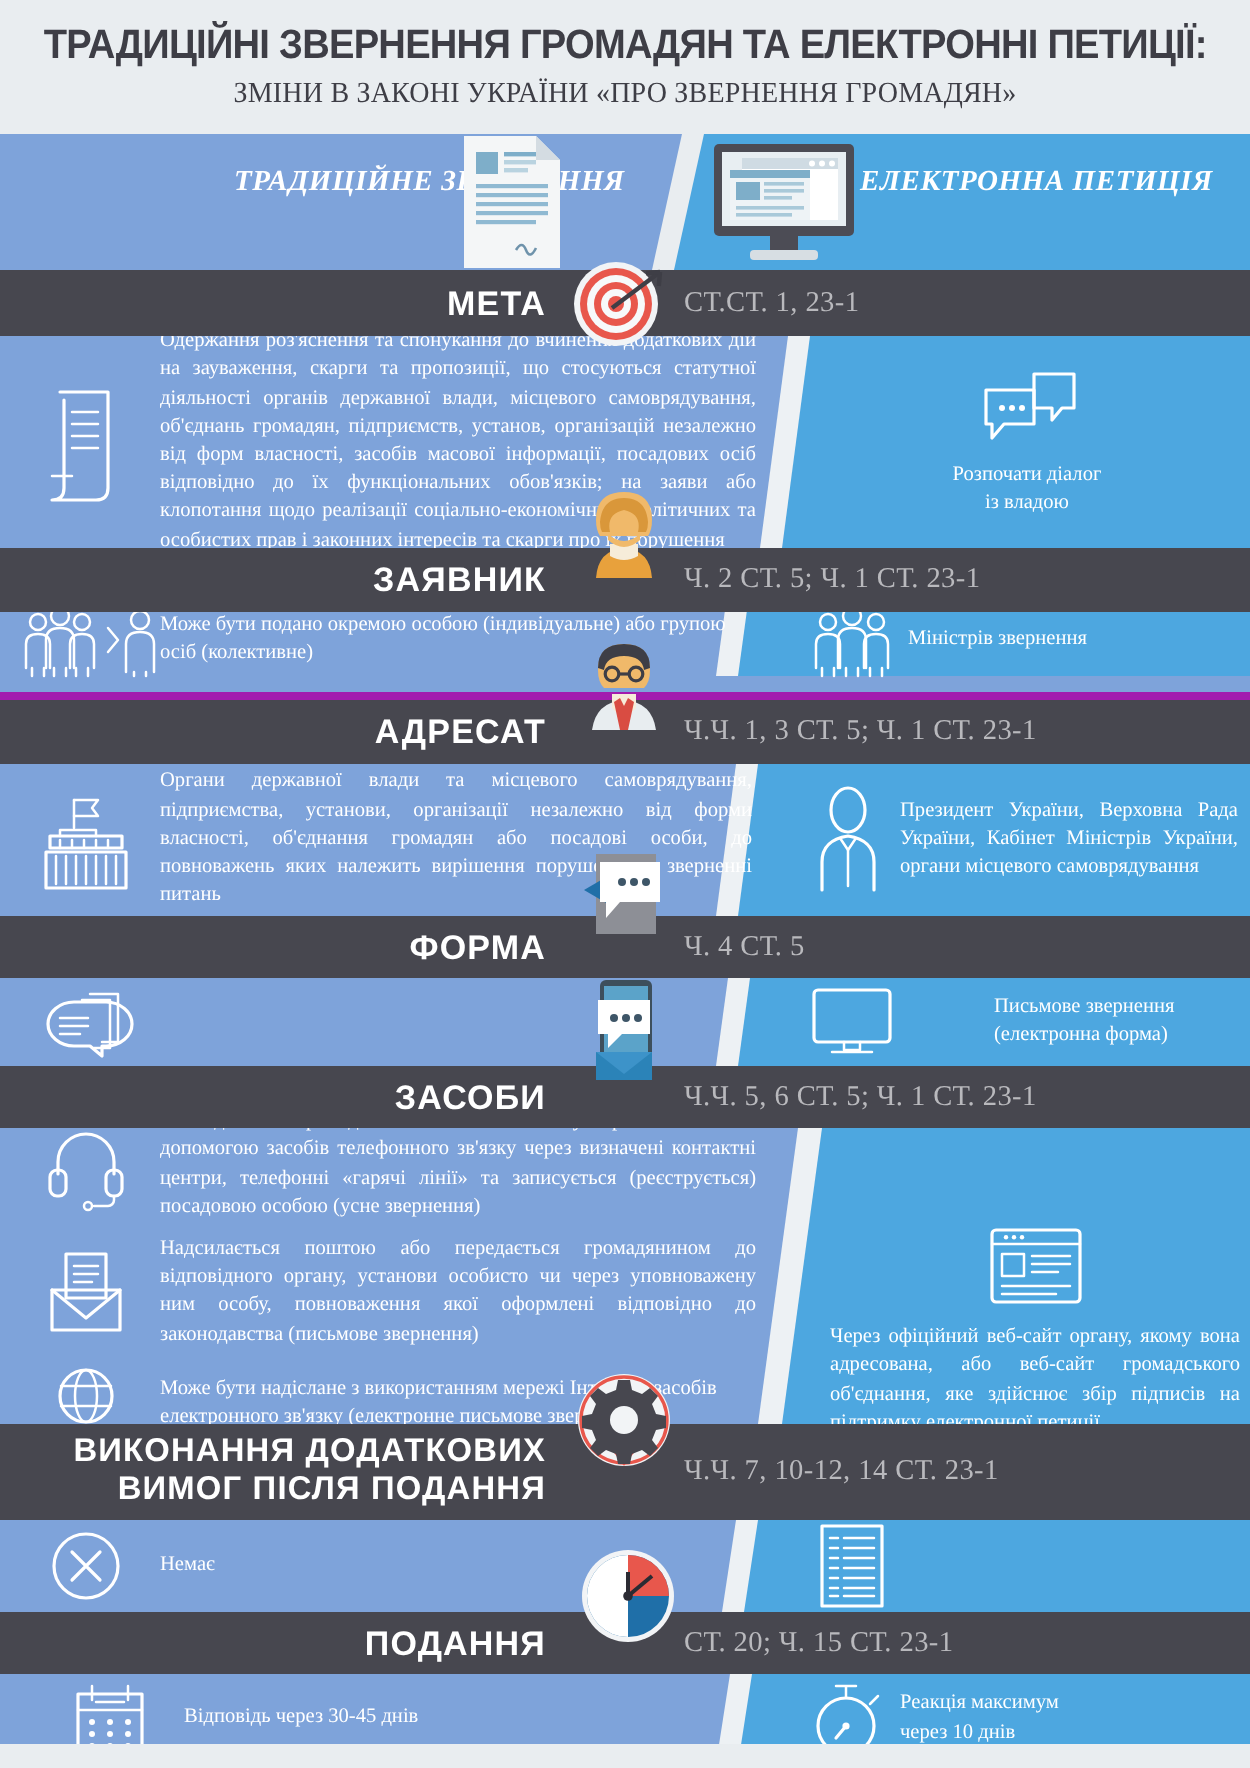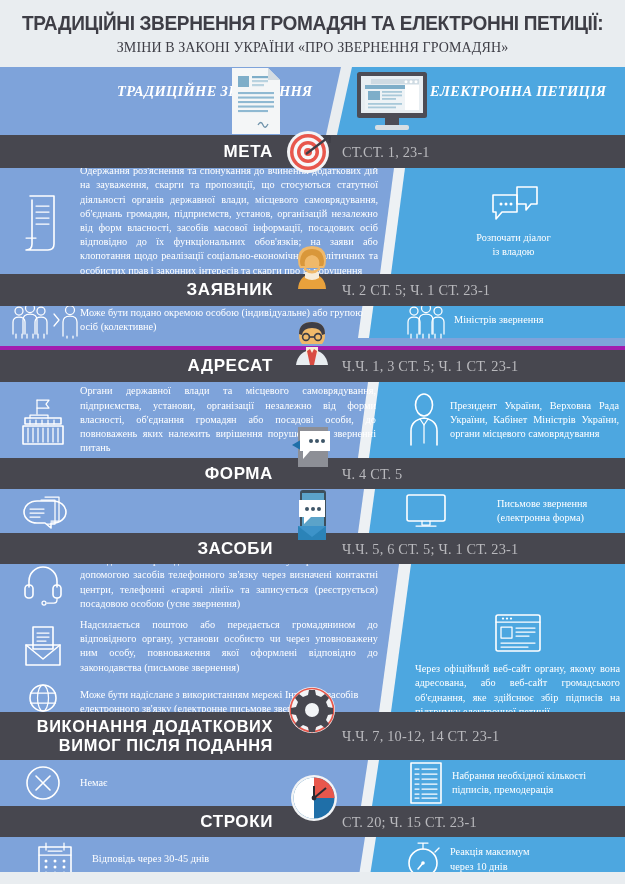--- a/index.html
+++ b/index.html
@@ -528,27 +528,25 @@
     </div>
 
     <div class="col-right" style="left:400px;width:225px;">
       <div class="ico" style="width:52px;">
         <svg viewBox="0 0 38 44" width="38" height="44">
           <path class="str" d="M4 2 h30 v40 h-30 z"></path>
           <path class="str-t" d="M8 8 h4 M8 13 h4 M8 18 h4 M8 23 h4 M8 28 h4 M8 33 h4 M8 37 h4"></path>
           <path class="str-t" d="M15 8 h15 M15 13 h15 M15 18 h15 M15 23 h15 M15 28 h15 M15 33 h15 M15 37 h15"></path>
         </svg>
       </div>
-      <div class="txt" style="flex:1;white-space:pre-line;">Набрання необхідної кількості
-підписів, премодерація</div>
     </div>
   </div>
 
   <div class="bar" style="top:806px;height:31px;">
-    <div class="bar-title">СТРОКИ</div>
+    <div class="bar-title">ПОДАННЯ</div>
     <div class="bar-cite">СТ. 20; Ч. 15 СТ. 23-1</div>
   </div>
   <div class="bar-icon" style="top:798px;left:290px;height:48px;width:48px;">
     <svg viewBox="0 0 48 48" width="48" height="48">
       <circle cx="24" cy="24" r="23" fill="#f2f4f6"></circle>
       <circle cx="24" cy="24" r="20.5" fill="#1f6fa8"></circle>
       <path d="M24 3.5 A20.5 20.5 0 0 1 44.5 24 L24 24 Z" fill="#e8574c"></path>
       <path d="M3.5 24 A20.5 20.5 0 0 1 24 3.5 L24 24 Z" fill="#ffffff"></path>
       <path d="M24 44.5 A20.5 20.5 0 0 1 3.5 24 L24 24 Z" fill="#ffffff"></path>
       <path d="M24 24 L36 14" stroke="#2b2b33" stroke-width="2" fill="none"></path>

